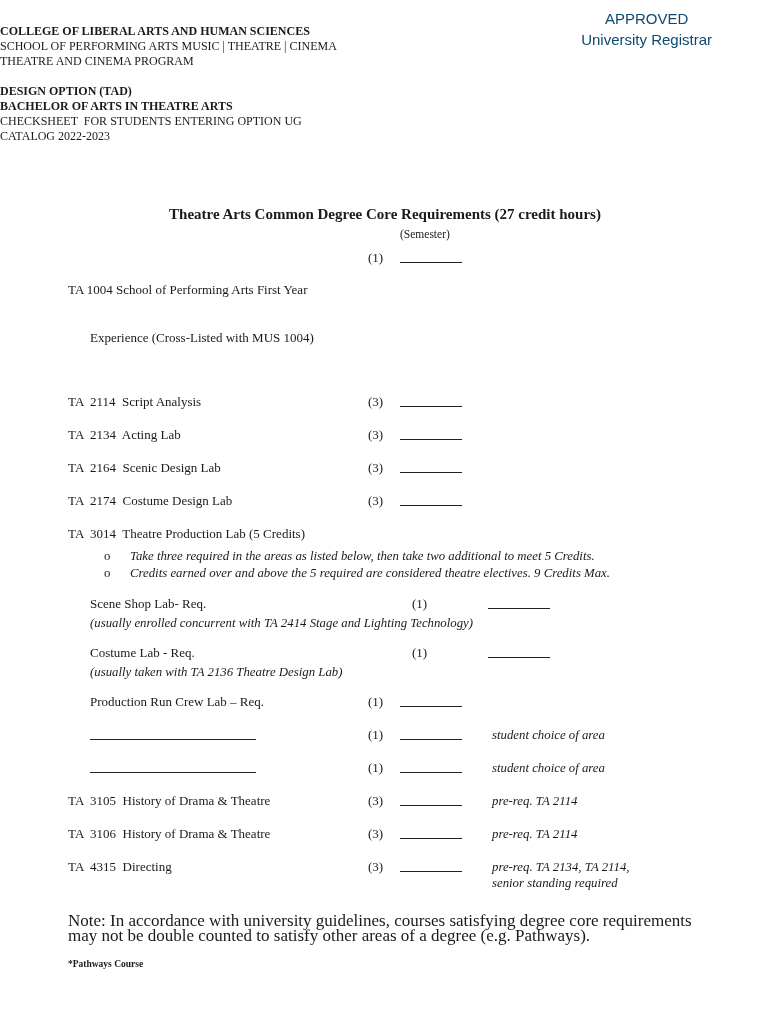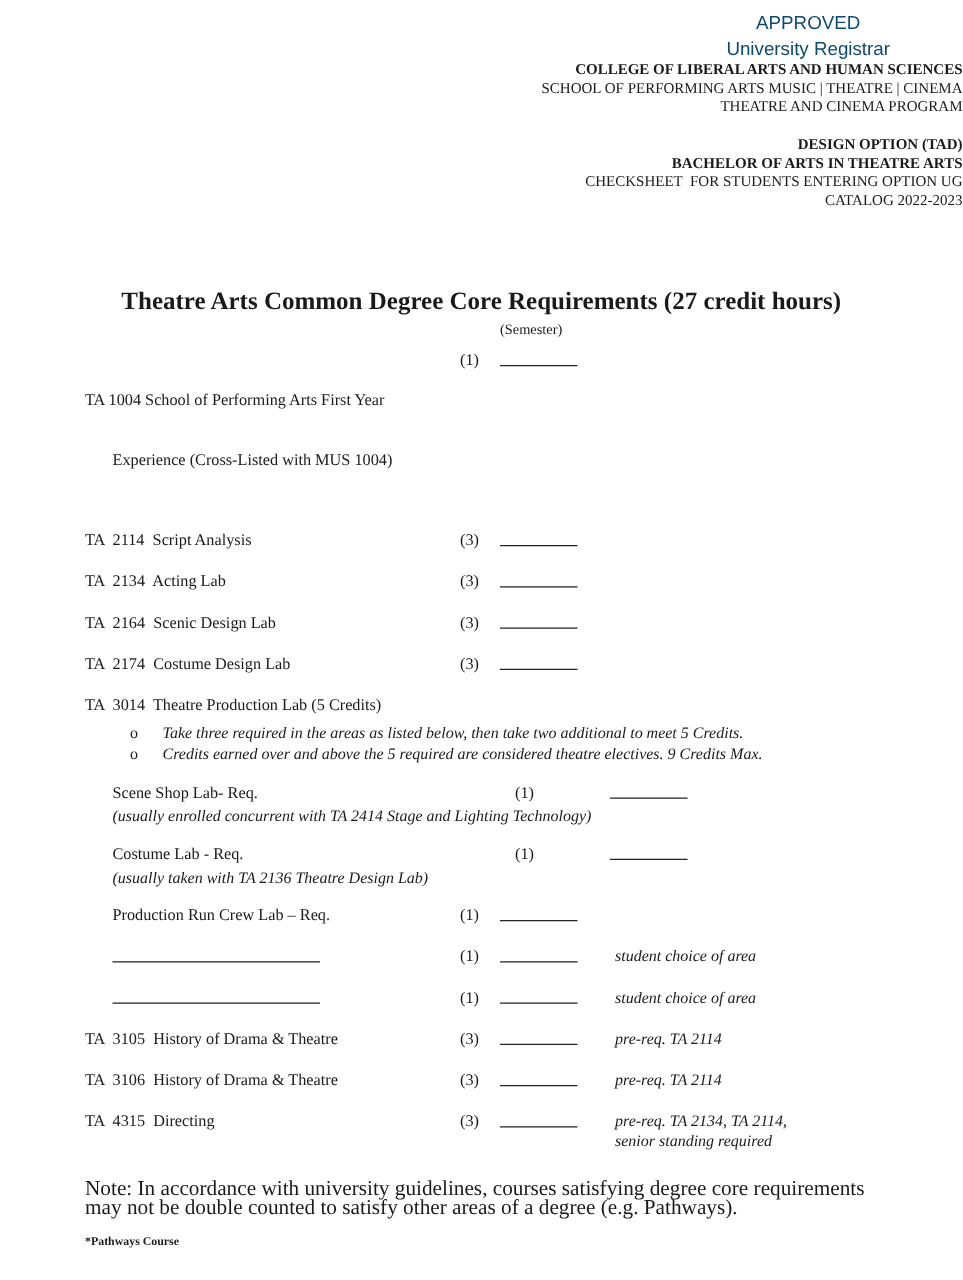--- a/index.html
+++ b/index.html
@@ -3,25 +3,25 @@
 <meta charset="utf-8">
 <style>
   * { margin:0; padding:0; box-sizing:border-box; }
   html,body { background:#ffffff; }
   body { font-family:"Liberation Serif", serif; color:#1a1a1a; }
   .doc { position:relative; width:770px; height:1024px; background:#ffffff; overflow:hidden; }
 
   .approval { position:absolute; top:8px; right:58px; text-align:center;
               font-family:"Liberation Sans", sans-serif; font-size:15px; line-height:21px; }
 
-  .header { padding-top:48px; text-align:right; font-size:12px; line-height:15px; }
+  .header { padding-top:24px; text-align:left; font-size:12px; line-height:15px; }
   .h-bold { font-weight:bold; }
   .h-gap { height:15px; }
 
-  .title { text-align:center; font-size:20px; font-weight:bold; margin-top:62px; }
+  .title { text-align:center; font-size:15px; font-weight:bold; margin-top:62px; }
   .content { padding:0 62px 0 68px; }
   .instruction { font-weight:bold; font-size:14.5px; margin-top:20px; }
 
   .row { display:grid; grid-template-columns:300px 32px 92px 1fr; align-items:start;
          font-size:13px; line-height:16px; margin-bottom:16px; }
   .sem-row { margin-top:3px; margin-bottom:8px; }
   .sem-head { font-size:11.5px; }
 
   .name { white-space:pre-wrap; }
   .indent { padding-left:22px; }

